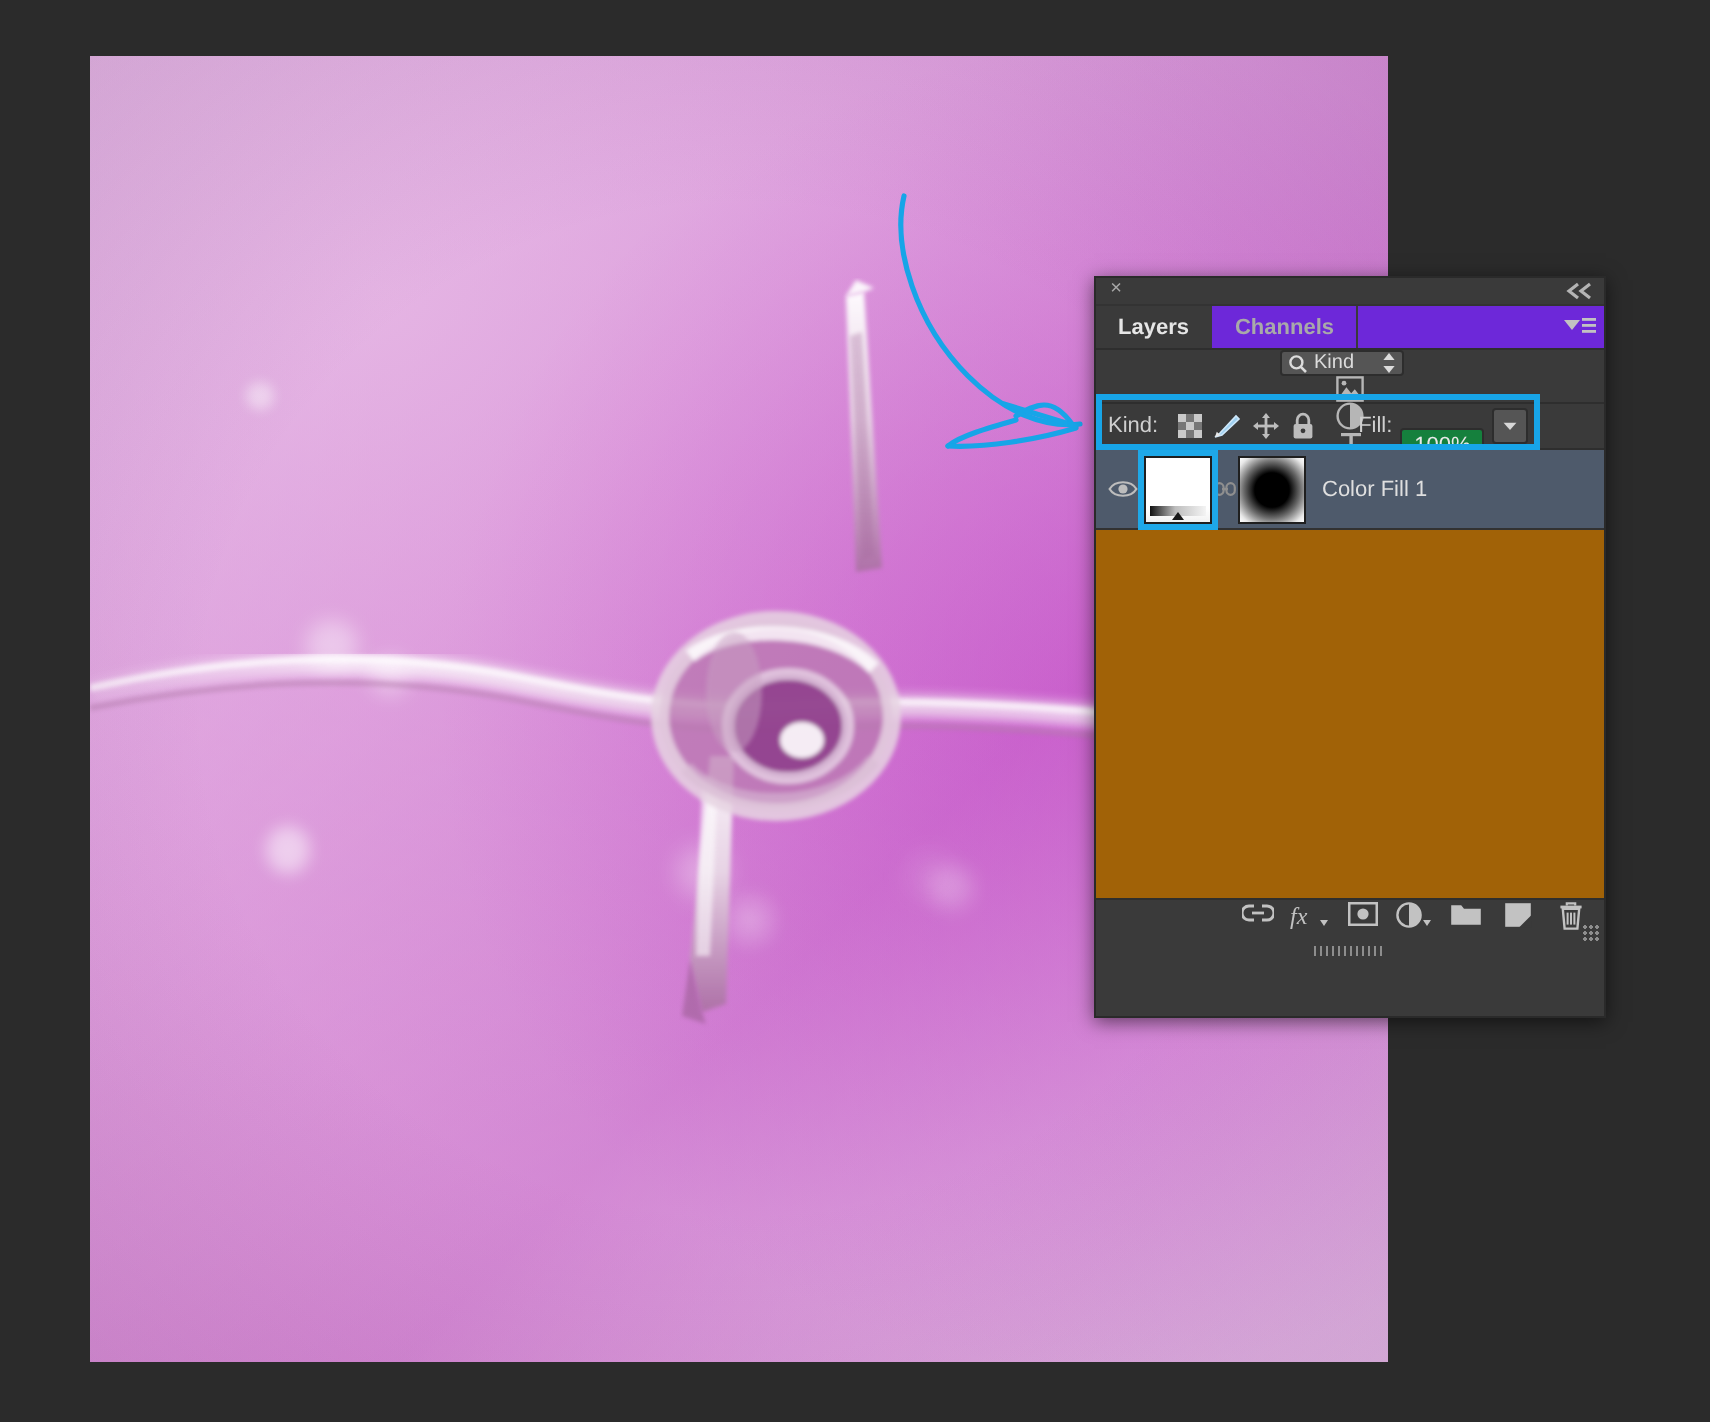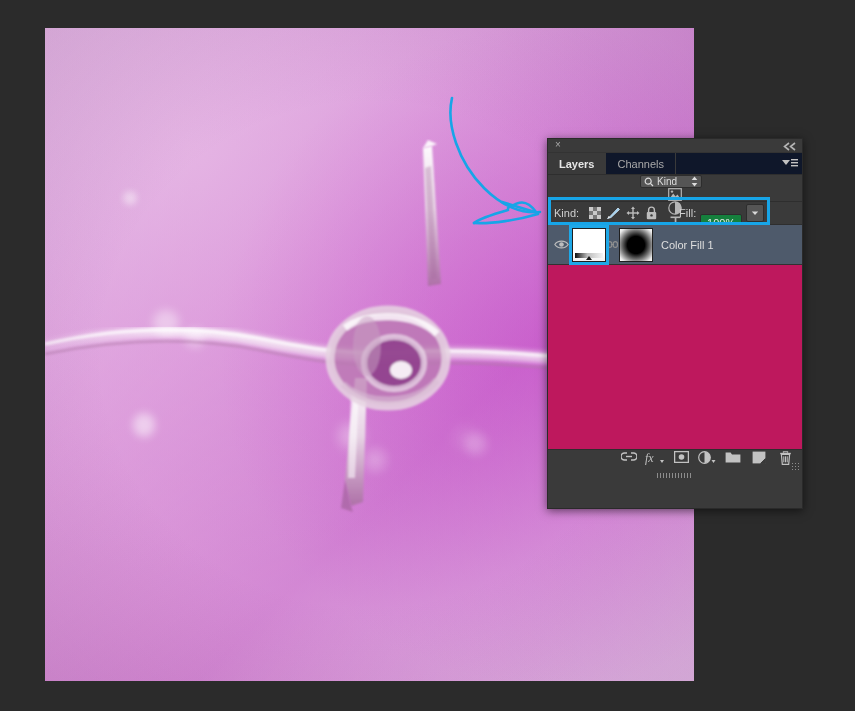--- a/index.html
+++ b/index.html
@@ -68,28 +68,29 @@
     position: absolute; left: 5px; top: 1px;
     width: 10px; height: 10px; color: #a8a8a8;
     font-size: 10px; line-height: 10px; text-align: center;
   }
   .p-collapse {
     position: absolute; right: 5px; top: 2px;
     width: 14px; height: 9px; color: #b4b4b4;
   }
 
   .p-tabs {
-    height: 22px; background: #0f172a;
+    height: 22px; background: #6d28d9;
     display: flex; align-items: stretch;
     position: relative; border-bottom: 1px solid #2e2e2e;
   }
   .p-tab {
     padding: 0 11px; display: flex; align-items: center;
     font-size: 11px; color: #a9a9a9; cursor: default;
     border-right: 1px solid #3a3a3a;
+    font-weight: bold;
   }
   .p-tab.active { background: #3a3a3a; color: #e6e6e6; font-weight: bold; }
   .p-menu {
     position: absolute; right: 4px; top: 5px;
     width: 17px; height: 12px;
   }
 
   .p-filter {
     height: 27px; background: #3a3a3a;
     display: flex; align-items: center; padding: 0 6px;
@@ -146,21 +147,21 @@
     color: #b8b8b8;
   }
   .fill-label { font-size: 11px; color: #cfcfcf; margin-left: 18px; margin-right: 4px; }
   .fill-val {
     width: 42px; height: 18px; background: #15803d;
     border: 1px solid #2d2d2d; border-radius: 2px;
     display: flex; align-items: center; justify-content: center;
     font-size: 11px; color: #e8e8e8; margin-top: 20px;
   }
 
-  .p-list { background: #be185d; height: 224px; position: relative; }
+  .p-list { background: #a16207; height: 224px; position: relative; }
   .layer-row {
     height: 40px; display: flex; align-items: center;
     border-bottom: 1px solid #323232;
     padding-left: 2px;
   }
   .layer-row.selected { background: #4e5a6b; }
   .eye {
     width: 22px; height: 40px;
     display: flex; align-items: center; justify-content: center;
     color: #bdbdbd;

